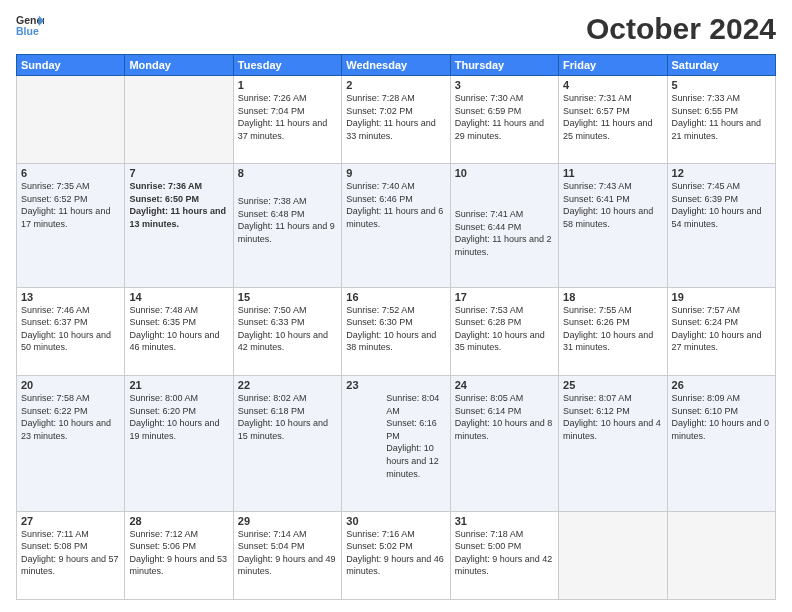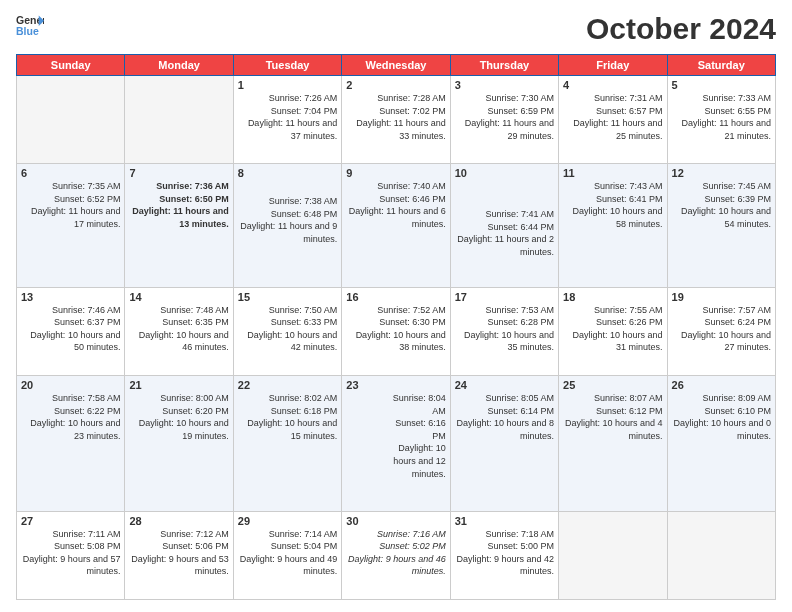--- a/index.html
+++ b/index.html
@@ -44,26 +44,26 @@
       font-size: 13px;
       color: #555;
     }
     .calendar {
       flex: 1;
       border-collapse: collapse;
       width: 100%;
       table-layout: fixed;
     }
     .calendar th {
-      background: #ef4444;
+      background: #3b82f6;
       color: #fff;
       font-size: 11px;
       font-weight: bold;
       padding: 4px 4px;
-      text-align: center;
+      text-align: left;
       border: 1px solid #1a5eab;
     }
     .calendar td {
       border: 1px solid #ccc;
       vertical-align: top;
       padding: 3px 4px;
       font-size: 9.5px;
       color: #333;
       background: #fff;
       width: calc(100% / 7);
@@ -77,21 +77,20 @@
     .day-num {
       font-size: 11px;
       font-weight: bold;
       display: block;
       margin-bottom: 1px;
     }
     .day-detail {
       font-size: 9px;
       line-height: 1.4;
       color: #333;
-      text-align: right;
     }
     .row-shaded td {
       background: #f0f4fa !important;
     }
   </style>
 </head>
 <body>
 
 <div class="page">
   <div class="header">
@@ -300,21 +299,21 @@
 Daylight: 9 hours and 53 minutes.</div>
           </td>
           <td>
             <span class="day-num">29</span>
             <div class="day-detail" style="white-space: pre-line;">Sunrise: 7:14 AM
 Sunset: 5:04 PM
 Daylight: 9 hours and 49 minutes.</div>
           </td>
           <td>
             <span class="day-num">30</span>
-            <div class="day-detail" style="white-space: pre-line; font-style: italic;">Sunrise: 7:16 AM
+            <div class="day-detail" style="white-space: pre-line;">Sunrise: 7:16 AM
 Sunset: 5:02 PM
 Daylight: 9 hours and 46 minutes.</div>
           </td>
           <td>
             <span class="day-num">31</span>
             <div class="day-detail" style="white-space: pre-line;">Sunrise: 7:18 AM
 Sunset: 5:00 PM
 Daylight: 9 hours and 42 minutes.</div>
           </td>
           <td class="empty"></td>

